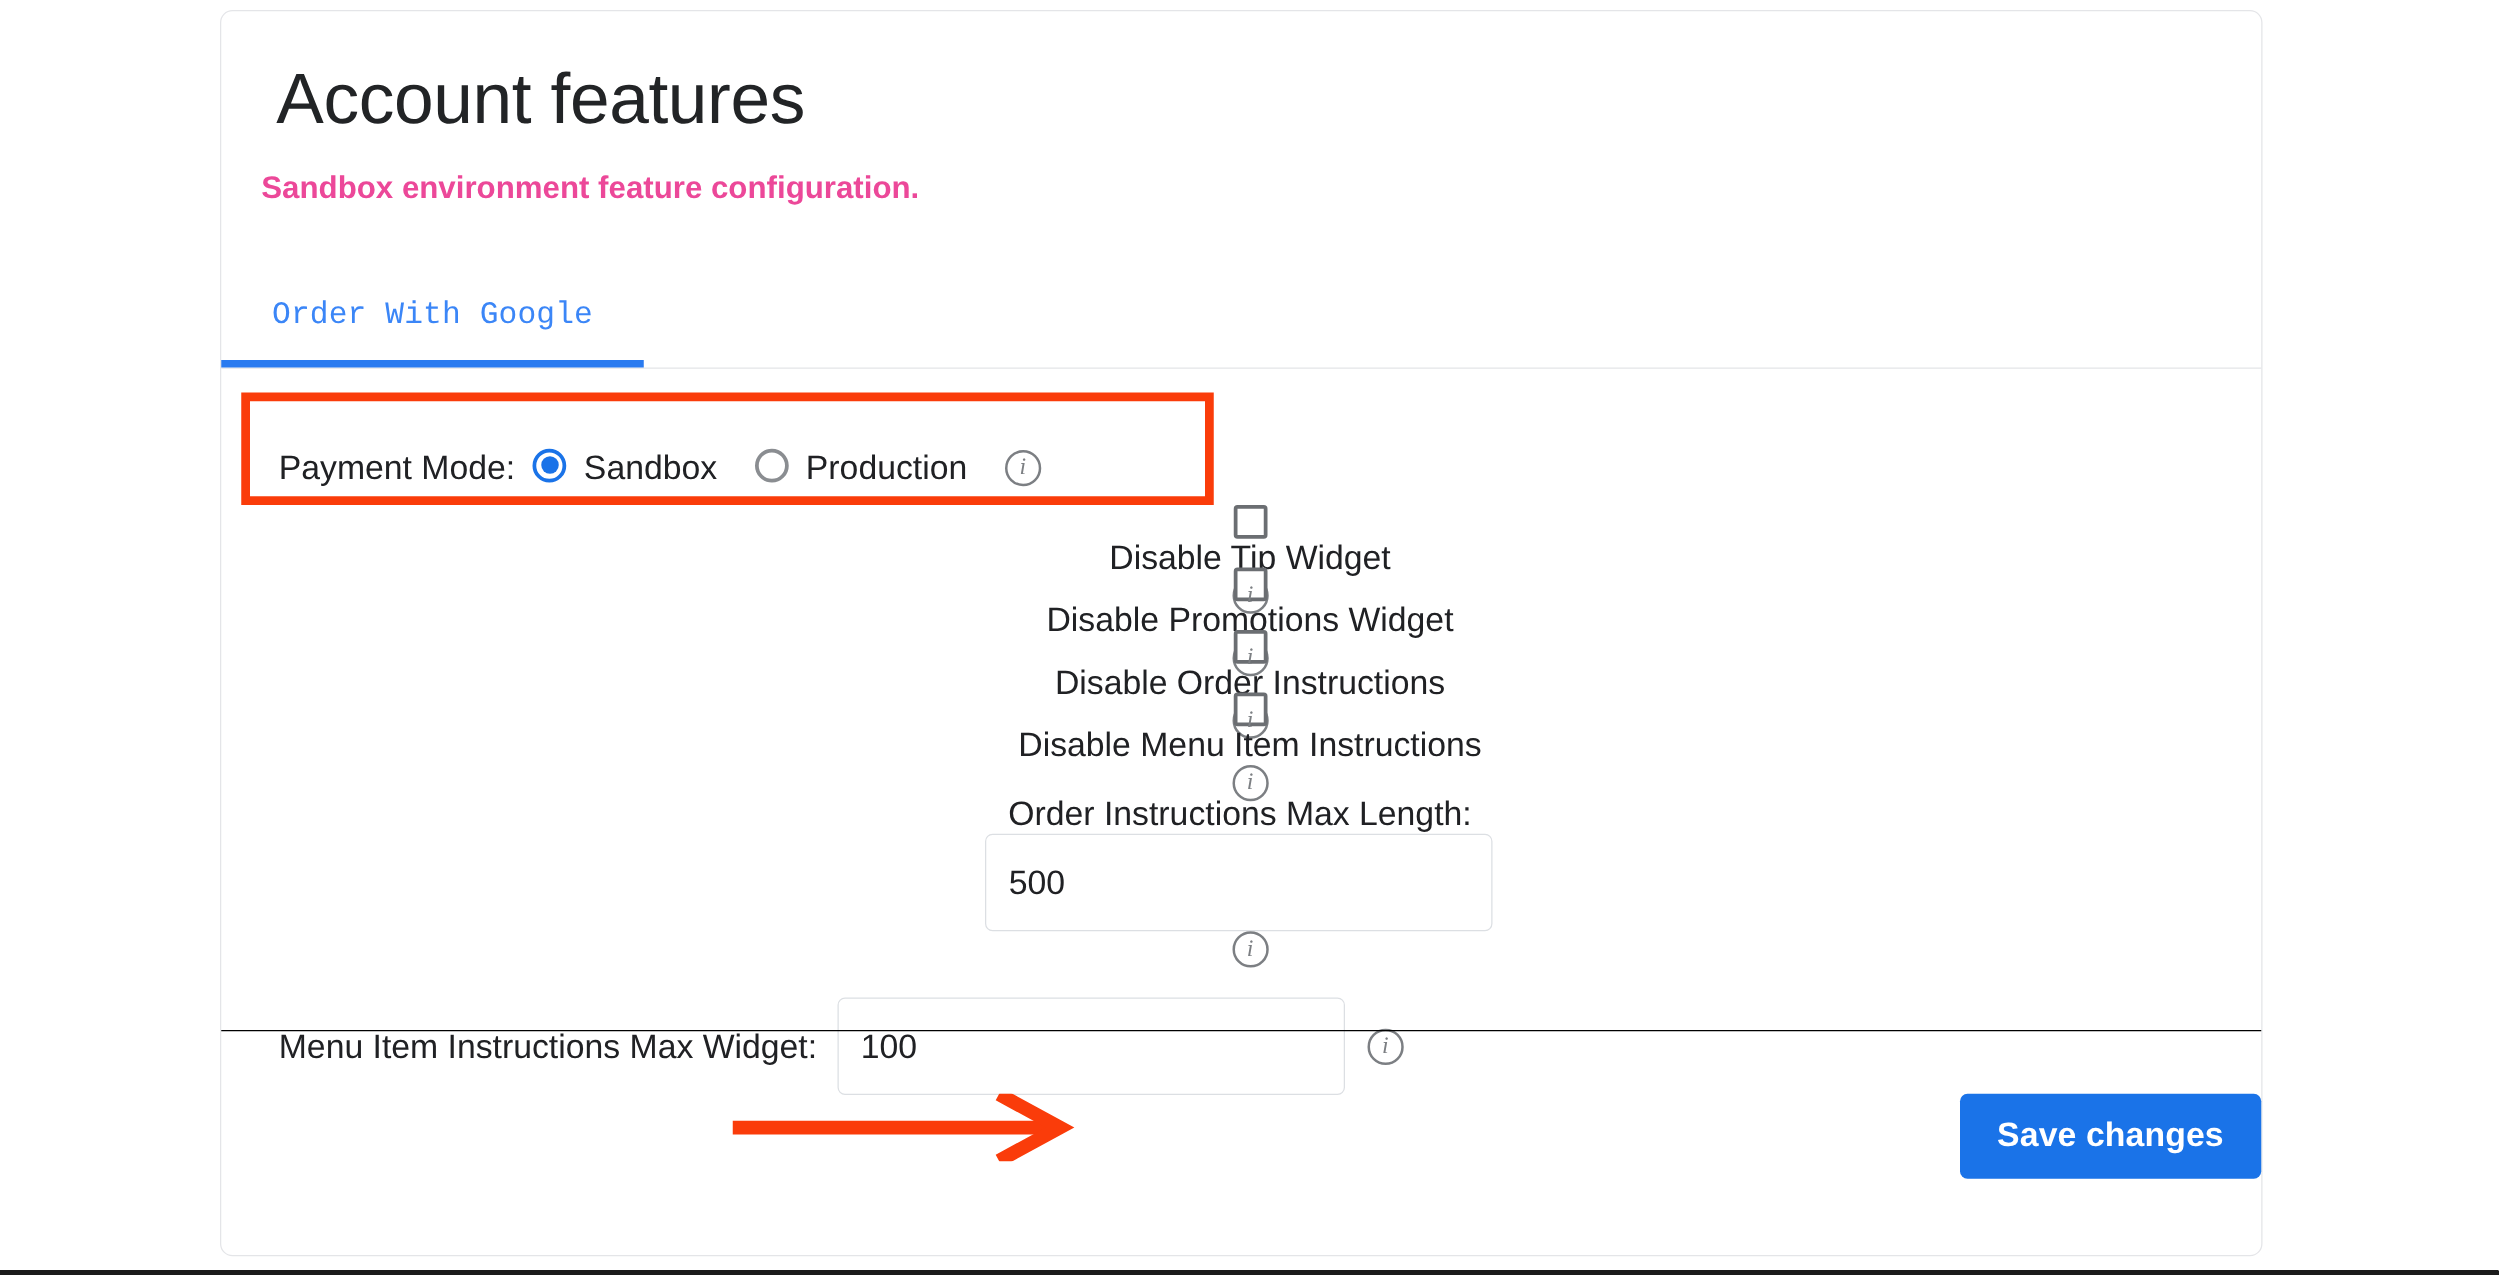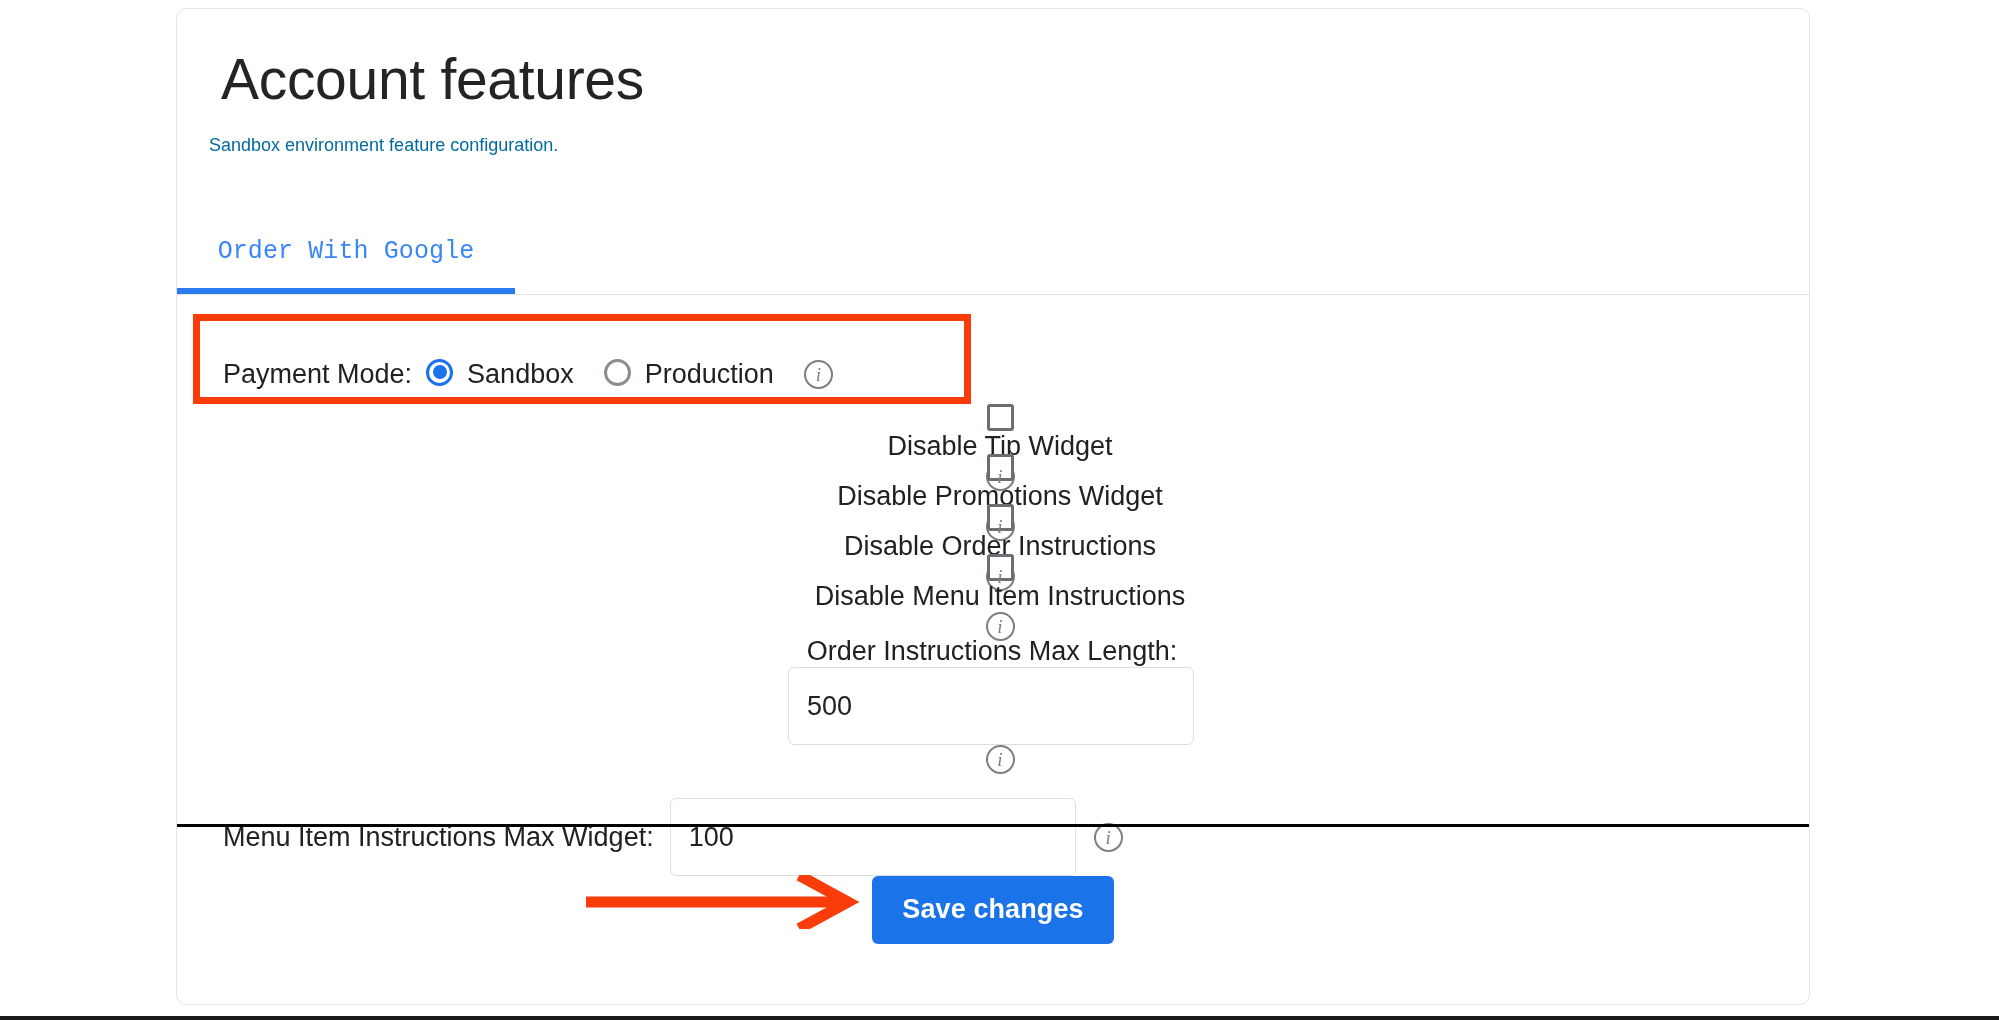--- a/index.html
+++ b/index.html
@@ -39,23 +39,23 @@
   }
   .page-title {
     font-size: 57px;
     font-weight: 400;
     color: #222426;
     letter-spacing: -0.3px;
     line-height: 1.15;
     margin: 12px;
   }
   .page-subtitle {
-    font-size: 18px;
-    font-weight: 400;
-    color: #0369a1;
+    font-size: 25px;
+    font-weight: 700;
+    color: #ec4899;
     margin: 22px 0 0 0;
     line-height: 1.2;
   }
 
   
   .tabs-row {
     position: absolute;
     left: 0;
     top: 198px;
     width: 100%;
@@ -222,25 +222,25 @@
     margin-right: 18px;
   }
 
   
   .card-footer {
     position: absolute;
     left: 0;
     bottom: 0;
     width: 100%;
     height: 180px;
-    border-top: 3px solid #000000;
-    box-sizing: border-box;
-    display: flex;
-    align-items: center;
-    justify-content: center;
+    border-top: 1px solid #000000;
+    box-sizing: border-box;
+    display: flex;
+    align-items: center;
+    justify-content: flex-end;
   }
   .save-btn {
     background: #1a73e8;
     color: #ffffff;
     border: none;
     border-radius: 6px;
     font-size: 27px;
     font-family: "Liberation Sans", sans-serif;
     font-weight: bold;
     padding: 0 30px;

